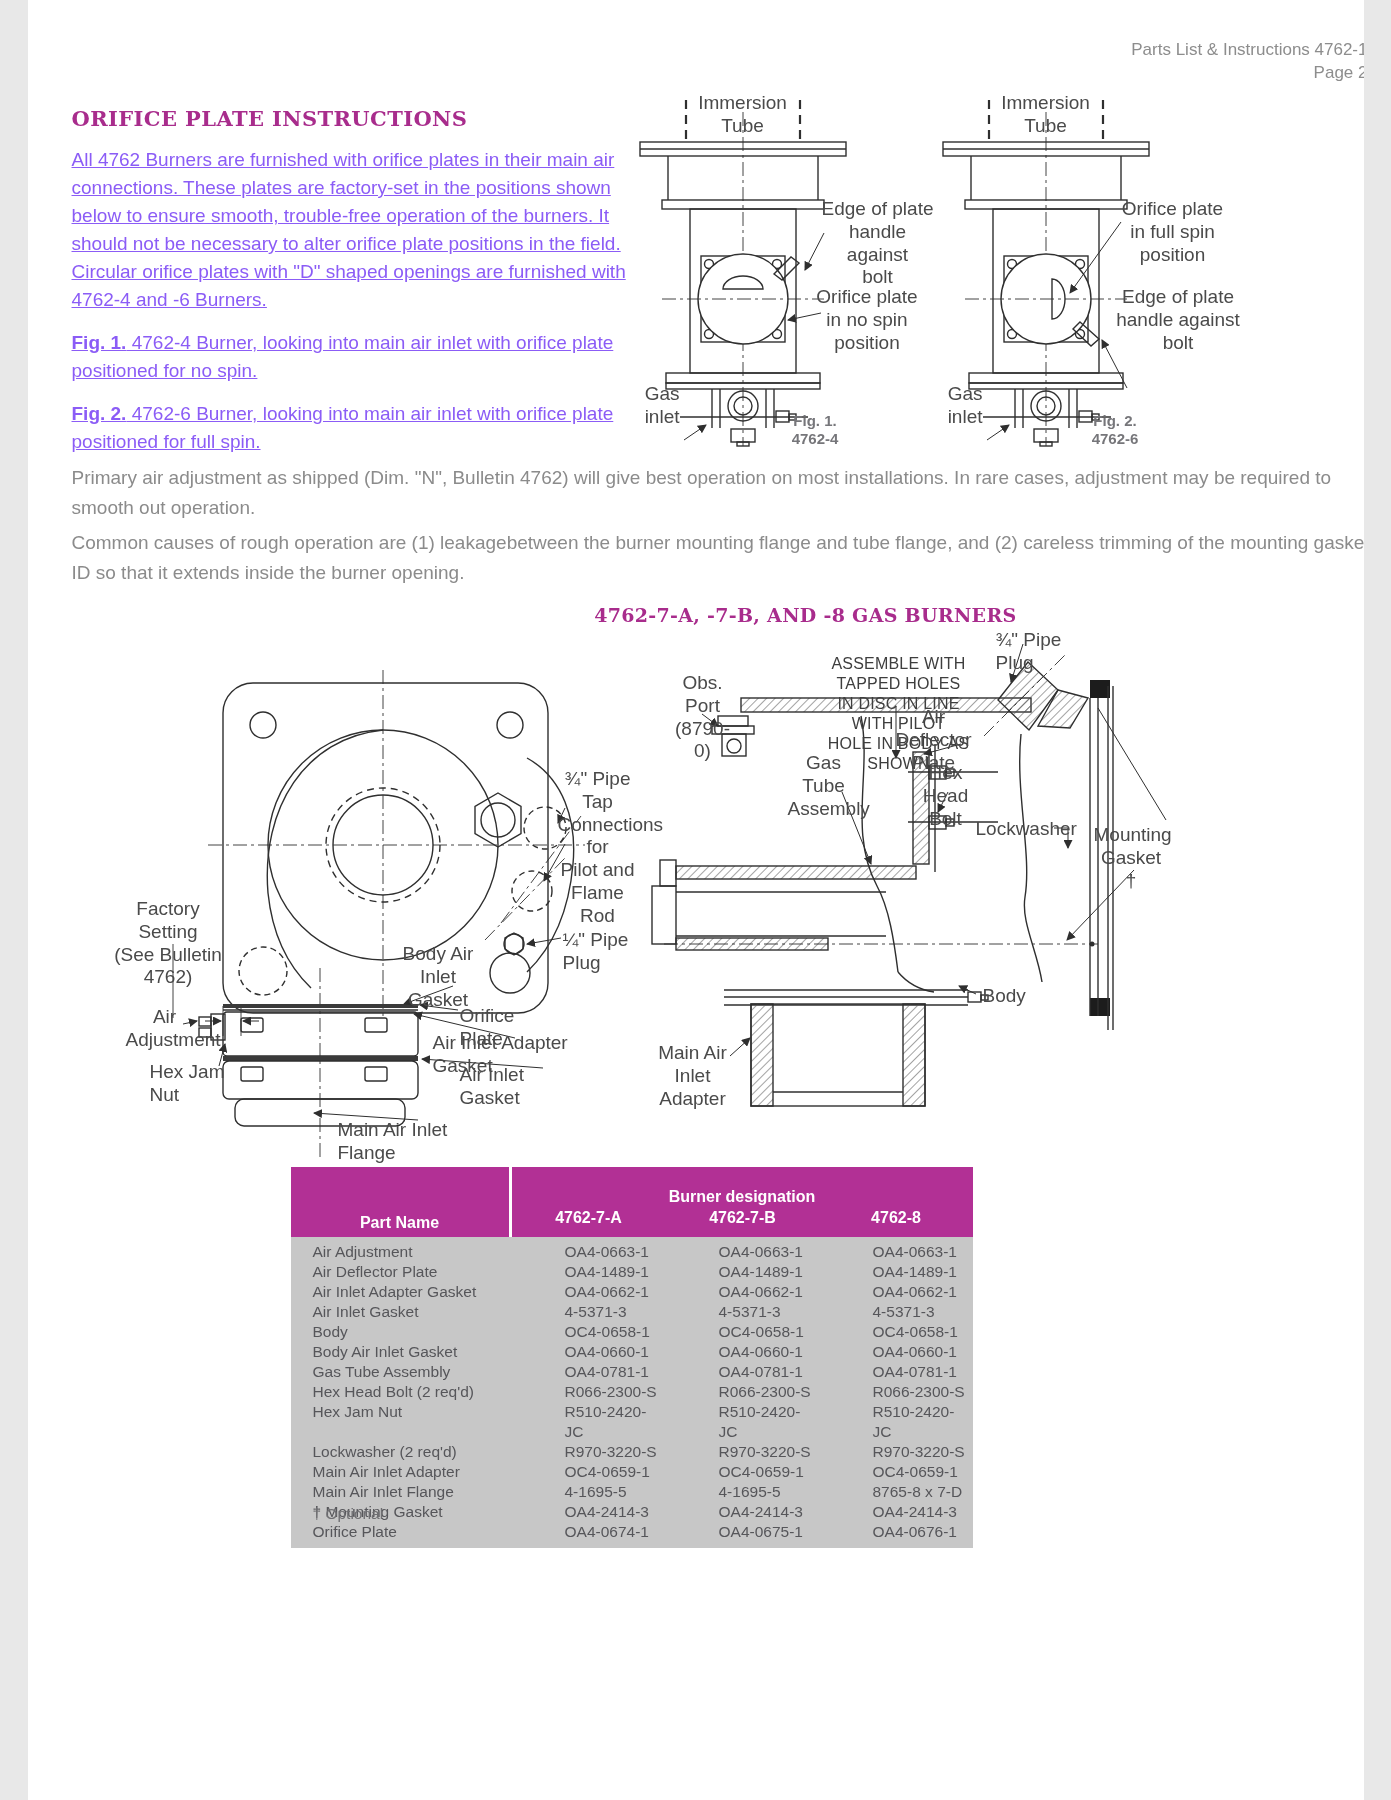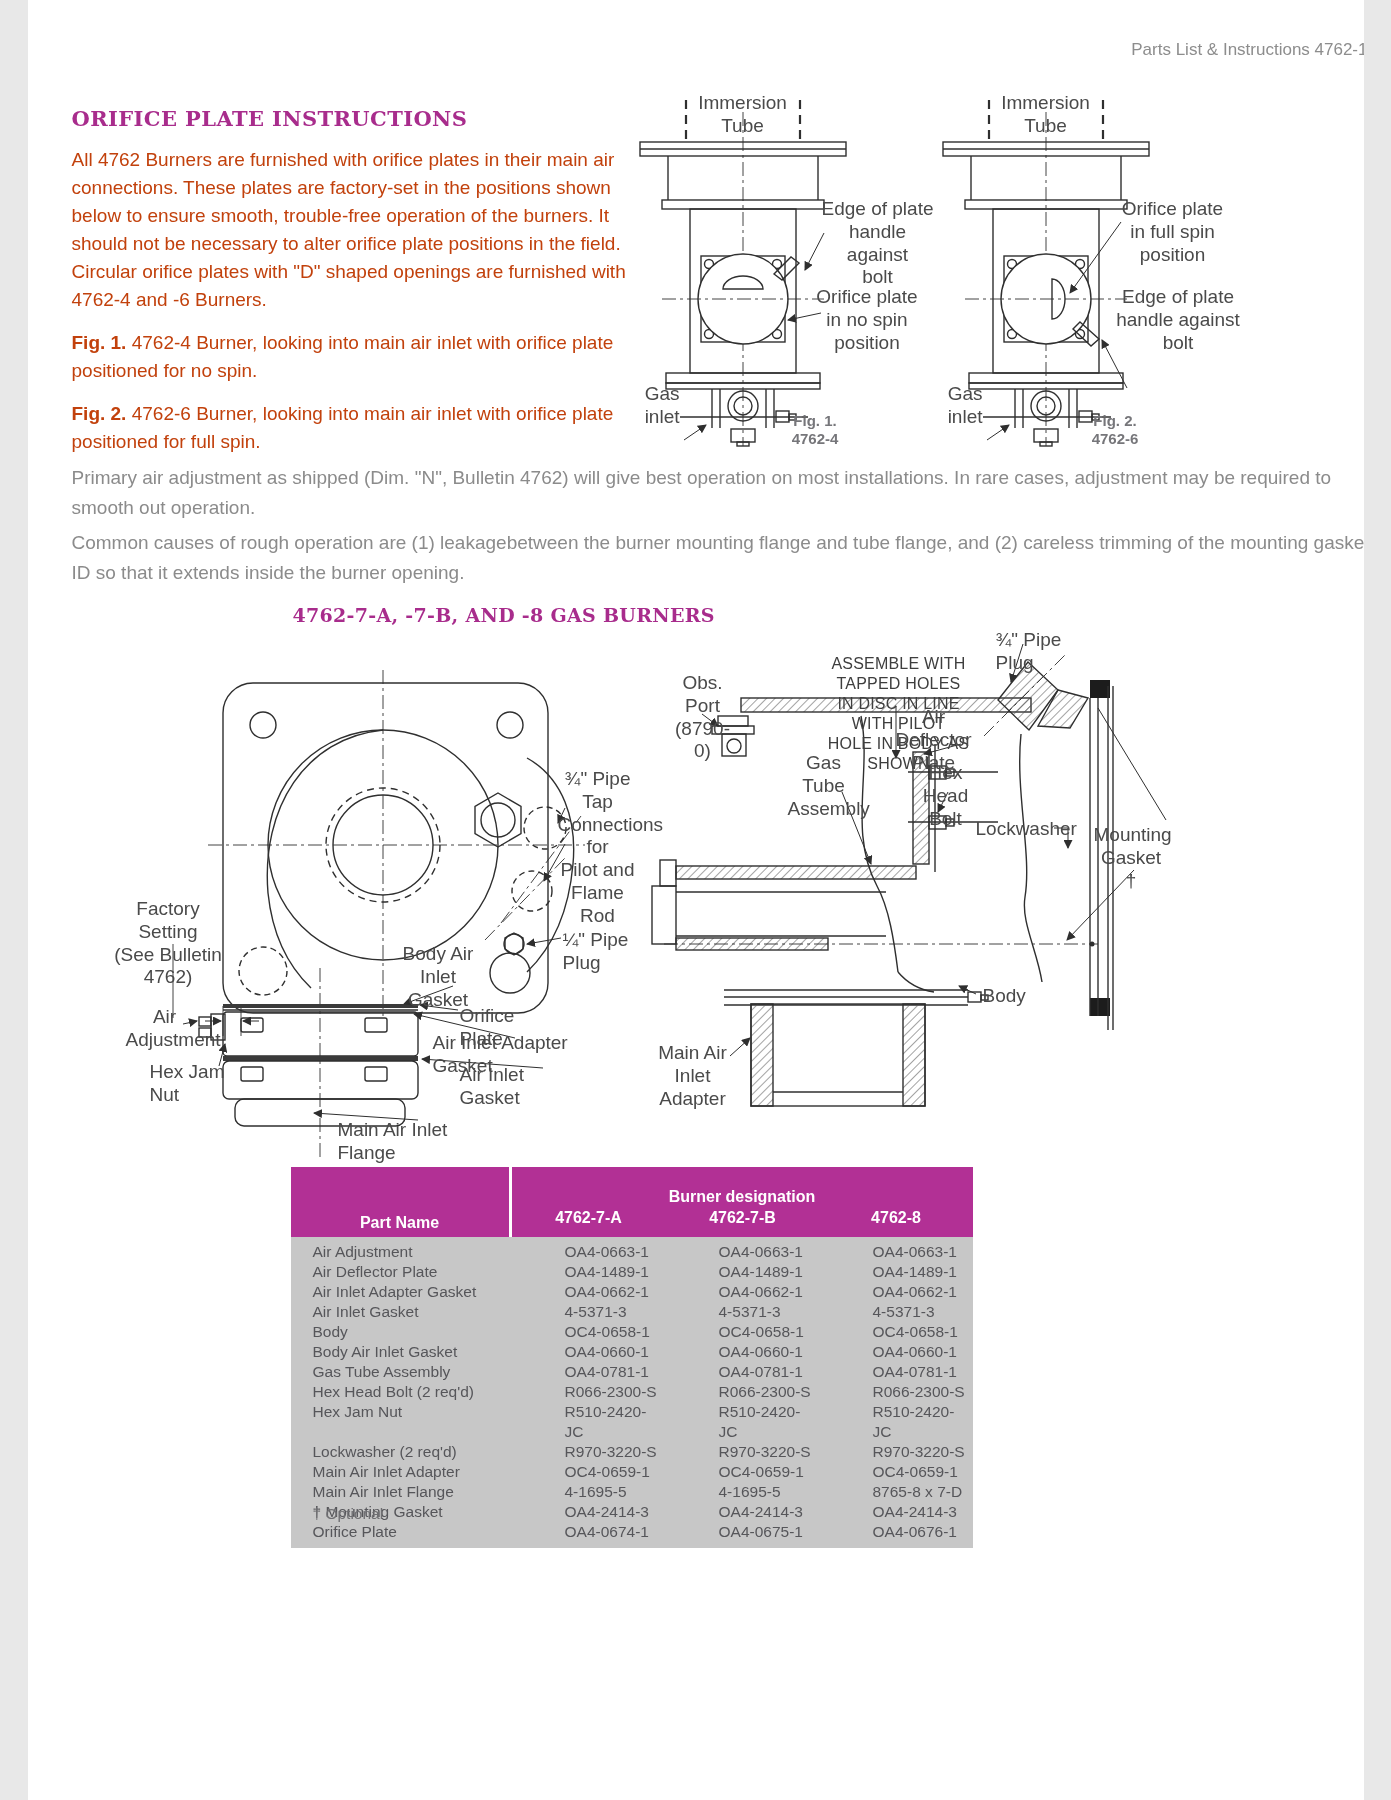--- a/index.html
+++ b/index.html
@@ -10,28 +10,28 @@
   *{margin:0;padding:0;box-sizing:border-box;}
   body{background:#e8e8e8;font-family:"Liberation Sans",sans-serif;}
   .page{position:relative;width:1336px;height:1800px;background:#ffffff;margin:0 auto;overflow:hidden;}
 
   .doc-header{position:absolute;left:900px;top:38px;width:440px;text-align:right;
     color:#8d8d8d;font-size:17px;line-height:23px;}
 
   .intro-col{position:absolute;left:44px;top:106px;width:566px;}
   .section-title{font-family:"DejaVu Serif",serif;font-weight:700;color:var(--accent);
     font-size:21px;letter-spacing:.4px;}
-  .body-text{color:#c2410c;font-size:19px;line-height:28px;}
+  .body-text{color:#8b5cf6;font-size:19px;line-height:28px;text-decoration:underline;}
   .intro-col .body-text{margin-top:15px;}
   .fig-para{margin-top:24px;}
   .bold-lead{font-weight:700;}
 
   .wide-para{position:absolute;left:44px;width:1305px;color:#8b8b8b;font-size:19px;line-height:30px;}
 
-  .sub-title{position:absolute;left:265px;top:604px;width:724px;text-align:left;
+  .sub-title{position:absolute;left:265px;top:604px;width:724px;text-align:right;
     font-family:"DejaVu Serif",serif;font-weight:700;color:var(--accent);font-size:19px;letter-spacing:.3px;}
 
   svg.diagram{position:absolute;}
   .cl{position:absolute;color:#4a4a4a;font-size:19px;line-height:1.2;white-space:pre-line;}
   .cl-c{text-align:center;}
   .cl-r{text-align:right;}
   .cl-note{font-size:16px;color:#3e3e3e;letter-spacing:.2px;line-height:1.25;}
   .figcap{position:absolute;width:85px;text-align:center;font-weight:700;color:#76767a;
     font-size:15px;line-height:18px;}
 
@@ -49,20 +49,21 @@
   .td-val{padding-left:56px;}
   .footnote{position:absolute;left:285px;top:1505px;color:#6f6f72;font-size:15.5px;}
 </style>
 </head>
 <body>
 
 <div class="page">
 
   <div class="doc-header">
     <div>Parts List &amp; Instructions 4762-1</div>
+    <div>Page 2</div>
   </div>
 
   <div class="intro-col">
     <div class="section-title">ORIFICE PLATE INSTRUCTIONS</div>
     <div class="body-text">All 4762 Burners are furnished with orifice plates in their main air connections. These plates are factory-set in the positions shown below to ensure smooth, trouble-free operation of the burners. It should not be necessary to alter orifice plate positions in the field. Circular orifice plates with "D" shaped openings are furnished with 4762-4 and -6 Burners.</div>
     <div class="body-text fig-para">
       <span class="bold-lead">Fig. 1.</span><span> 4762-4 Burner, looking into main air inlet with orifice plate positioned for no spin.</span>
     </div>
     <div class="body-text fig-para">
       <span class="bold-lead">Fig. 2.</span><span> 4762-6 Burner, looking into main air inlet with orifice plate positioned for full spin.</span>

